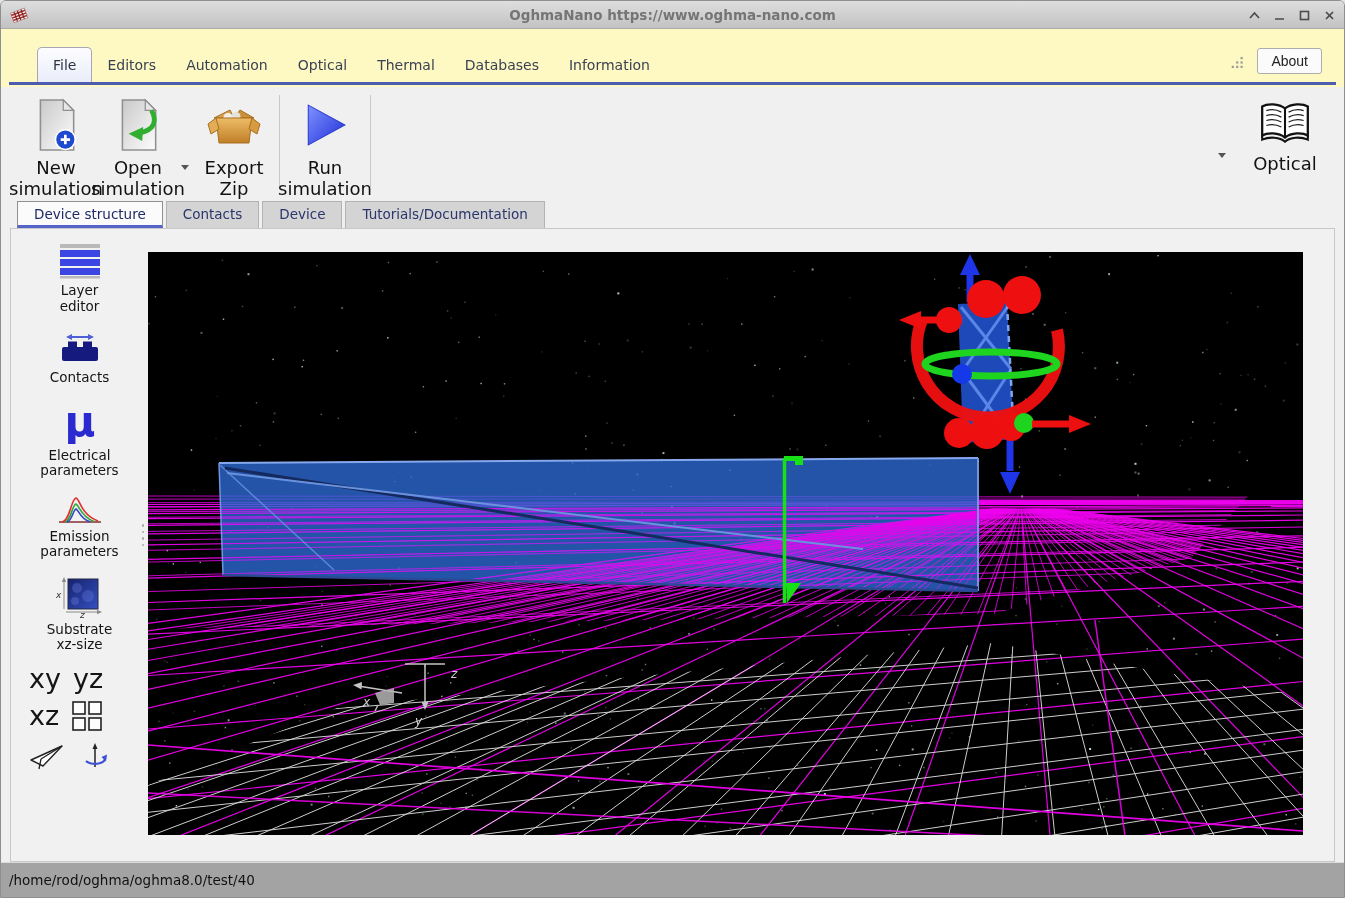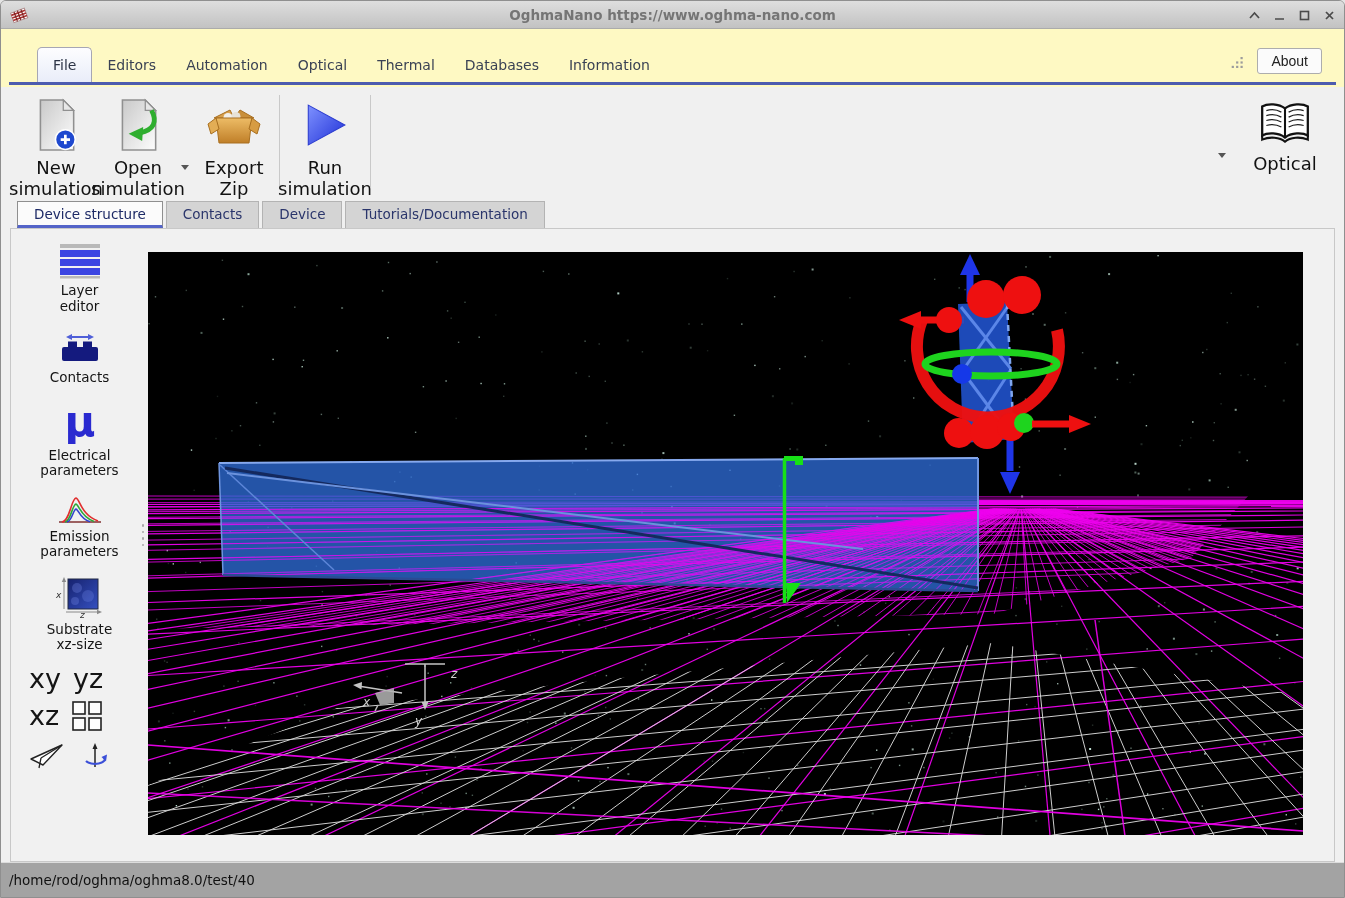--- a/index.html
+++ b/index.html
@@ -45,21 +45,21 @@
   .ts-tab.active { background:#fbfbfb; color:#1d2a66; border-color:#8f8f8f;
                    border-bottom:3px solid #5464c8; padding-bottom:3px; }
 
   
   .content { position:relative; margin:0 9px; height:634px; background:#f1f1f1;
              border:1px solid #c8c8c8; }
   .sidebar { position:absolute; left:0; top:0; bottom:0; width:137px; display:flex;
              flex-direction:column; align-items:center; }
   .sb-item { display:flex; flex-direction:column; align-items:center; gap:4px; }
   .sb-item .lbl { font-size:13.5px; color:#141414; text-align:center; line-height:1.15; white-space:pre-line; }
-  .view-row { display:flex; gap:12px; width:100%; padding-left:18px; }
+  .view-row { display:flex; align-items:center; gap:12px; width:100%; padding-left:18px; }
   .view-txt { font-size:27px; color:#141414; }
   .splitter-dots { position:absolute; right:4px; top:295px; display:flex; flex-direction:column; gap:4px; }
   .splitter-dots i { width:2.5px; height:2.5px; background:#a9a9a9; border-radius:50%; }
   #scene { position:absolute; left:137px; top:23px; }
 
   
   .statusbar { height:36px; background:#a3a3a3; border-top:1px solid #dcdcdc;
                padding:9px 8px 0; font-size:13.5px; color:#111; }
 </style>
 </head>

